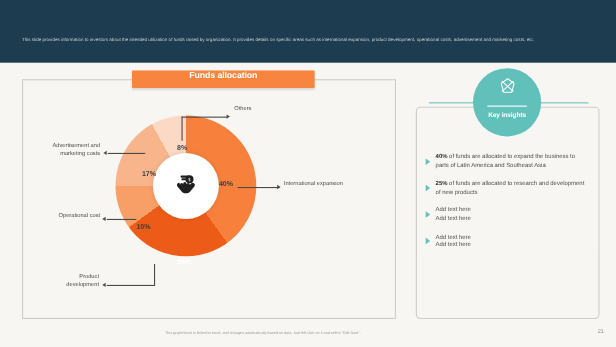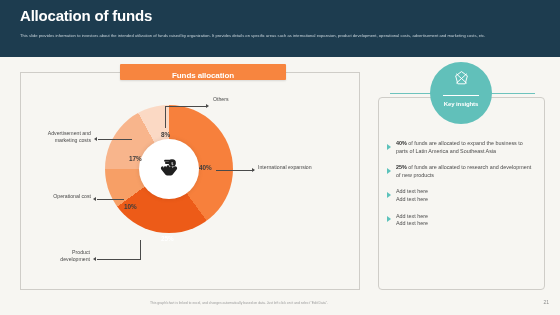--- a/index.html
+++ b/index.html
@@ -29,21 +29,21 @@
   }
 
   
   .chart-card{
     position:absolute;left:20px;top:72px;width:338px;height:216px;
     border:1px solid #cfcdc8;background:#f7f6f2;
   }
   .chart-banner{
     position:absolute;left:120px;top:64px;width:166px;height:16px;
     background:#f7853f;border-radius:1px;
-    display:flex;align-items:flex-end;justify-content:center;
+    display:flex;align-items:flex-start;justify-content:center;
     box-shadow:0 1px 2px rgba(0,0,0,0.12);
     z-index:4;
   }
   .chart-banner span{
     font-size:8px;font-weight:bold;color:#ffffff;letter-spacing:-0.1px;
   }
 
   
   .donut-wrap{
     position:absolute;left:105px;top:105px;width:128px;height:128px;
@@ -131,21 +131,20 @@
   }
   .pagenum{
     position:absolute;right:11px;top:299px;
     font-size:5px;color:#8d8d8d;
   }
 </style>
 </head>
 <body>
 
 <div class="header">
-  <div class="header-title">Allocation of funds</div>
   <div class="header-sub">This slide provides information to investors about the intended utilization of funds raised by organization. It provides details on specific areas such as international expansion, product development, operational costs, advertisement and marketing costs, etc.</div>
 </div>
 
 <div class="chart-card"></div>
 
 <div class="chart-banner">
   <span>Funds allocation</span>
 </div>
 
 <div class="donut-wrap">

